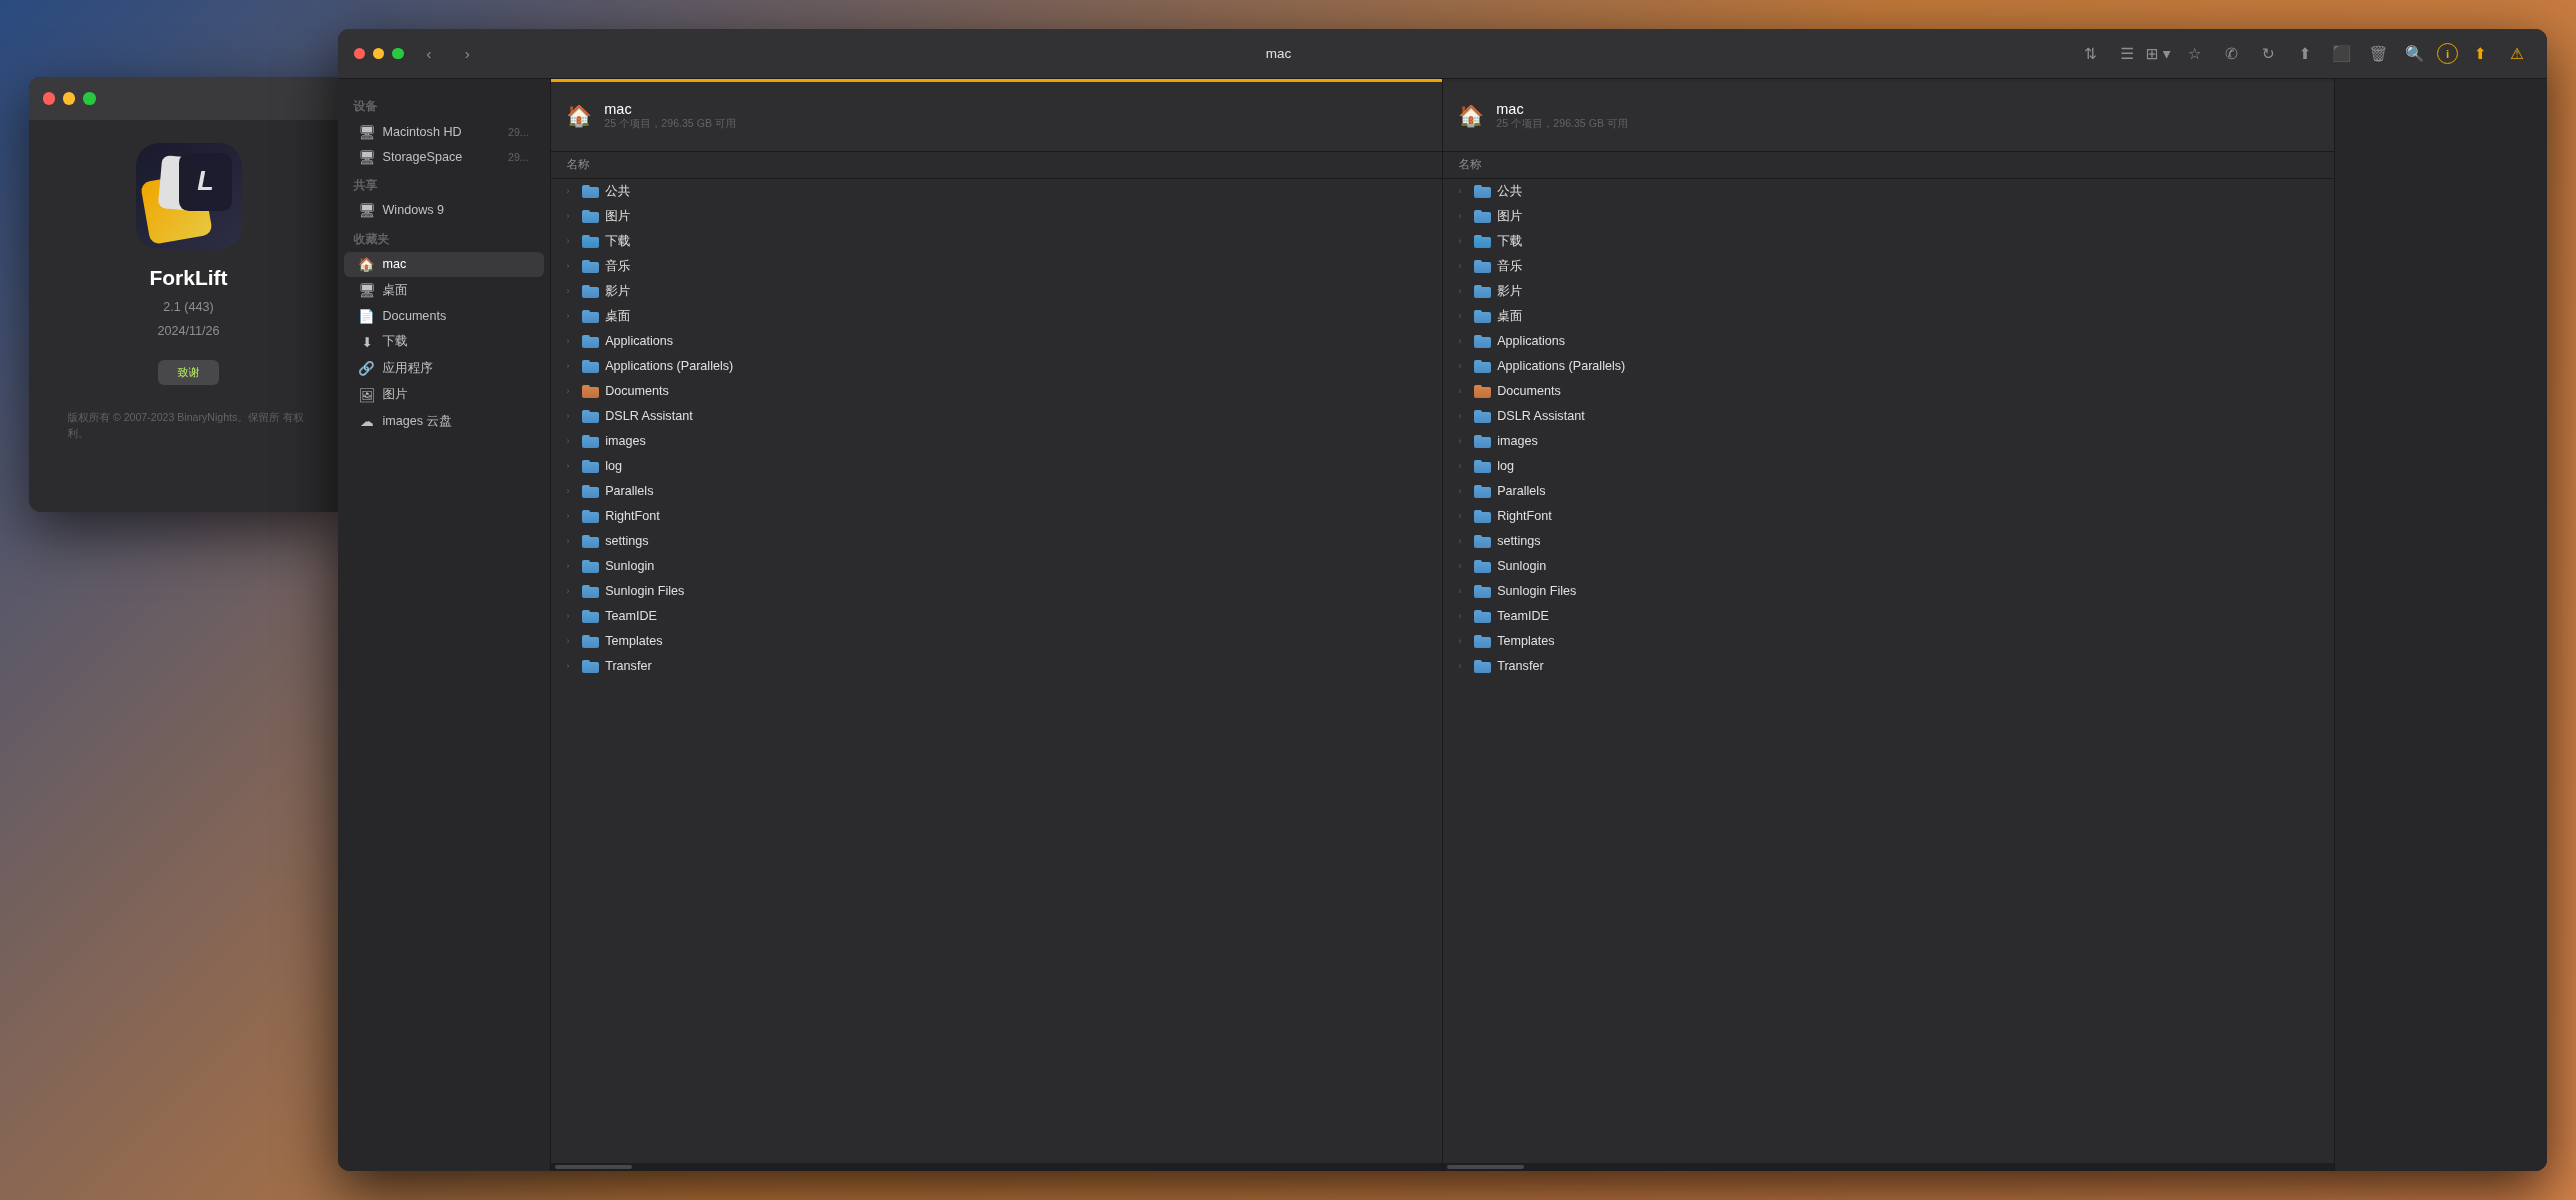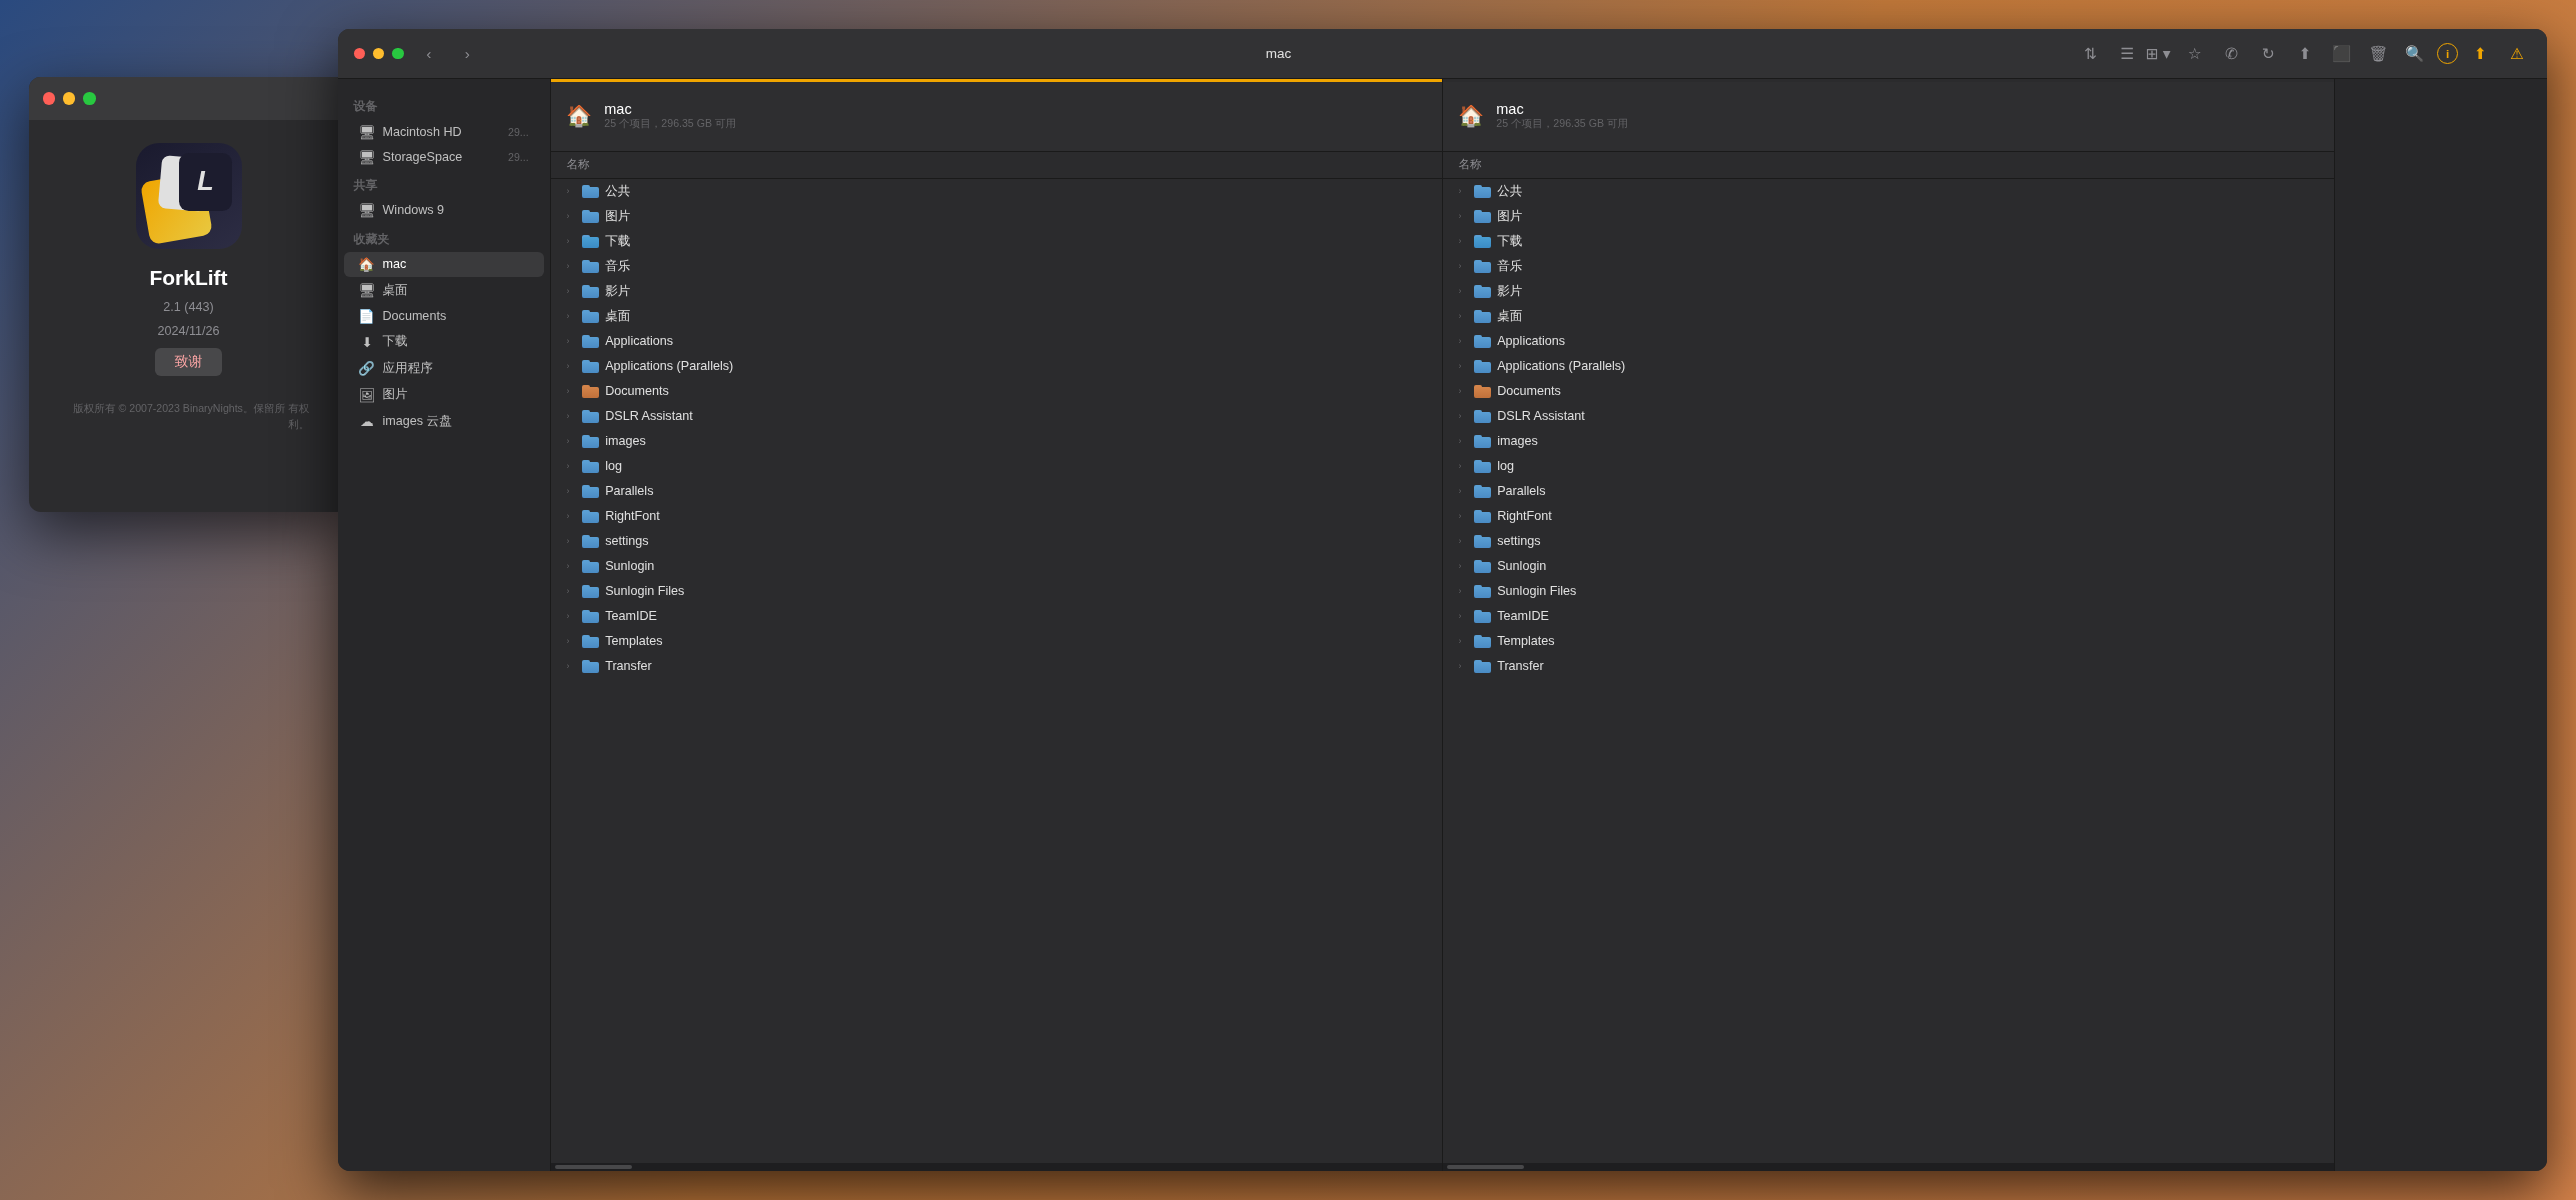--- a/index.html
+++ b/index.html
@@ -114,33 +114,33 @@
     }
     .about-version {
       font-size: 12.6px;
       color: #8e8e93;
     }
     .about-date {
       font-size: 12.6px;
       color: #8e8e93;
     }
     .thanks-btn {
-      margin-top: 1px;
+      margin-top: 13px;
       padding: 4.8px 19.3px;
       background: #48484a;
       border: none;
       border-radius: 5.8px;
-      color: #fca5a5;
-      font-size: 14px;
+      color: #bef264;
+      font-size: 11px;
       cursor: pointer;
     }
     .about-copyright {
       font-size: 10.6px;
       color: #636366;
-      text-align: right;
+      text-align: left;
       line-height: 1.5;
       margin-top: 15.5px;
       padding: 0 19.3px;
     }
 
     
     .finder-window {
       position: absolute;
       left: 338px;
       top: 29px;

